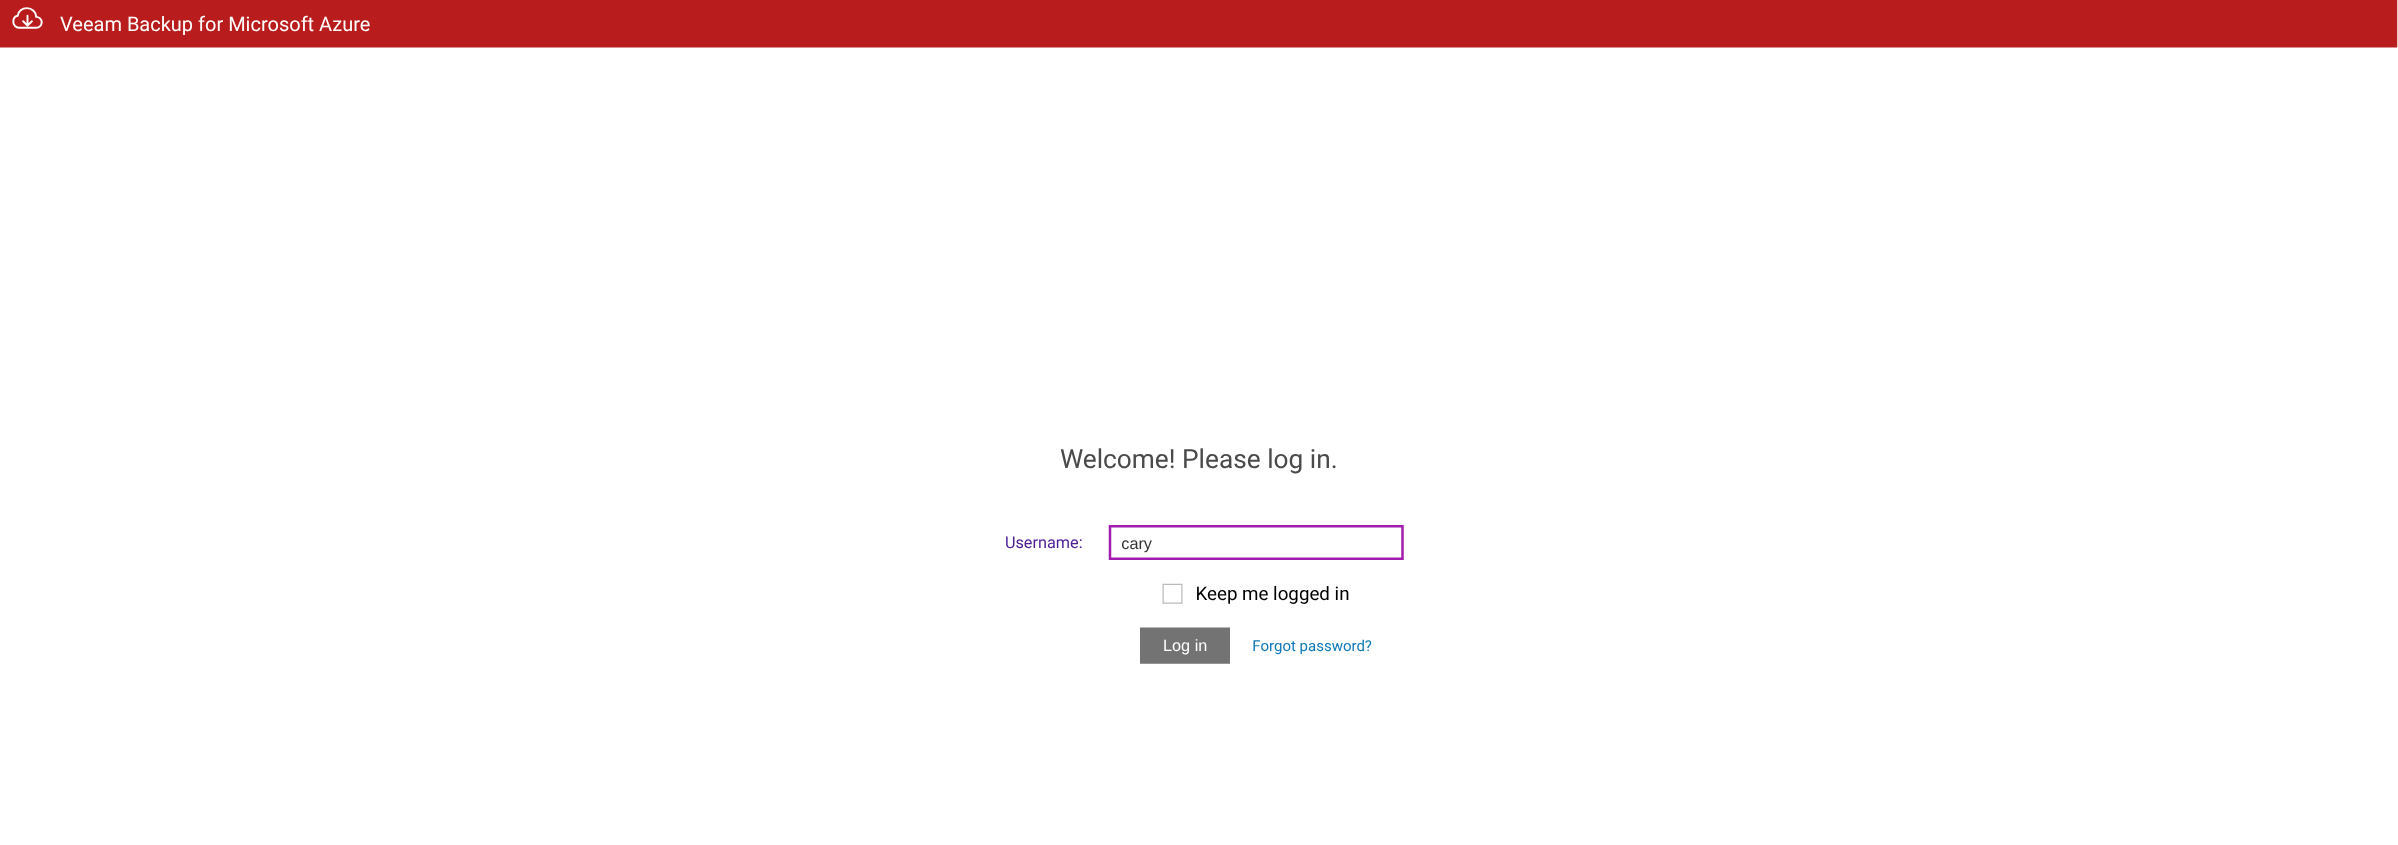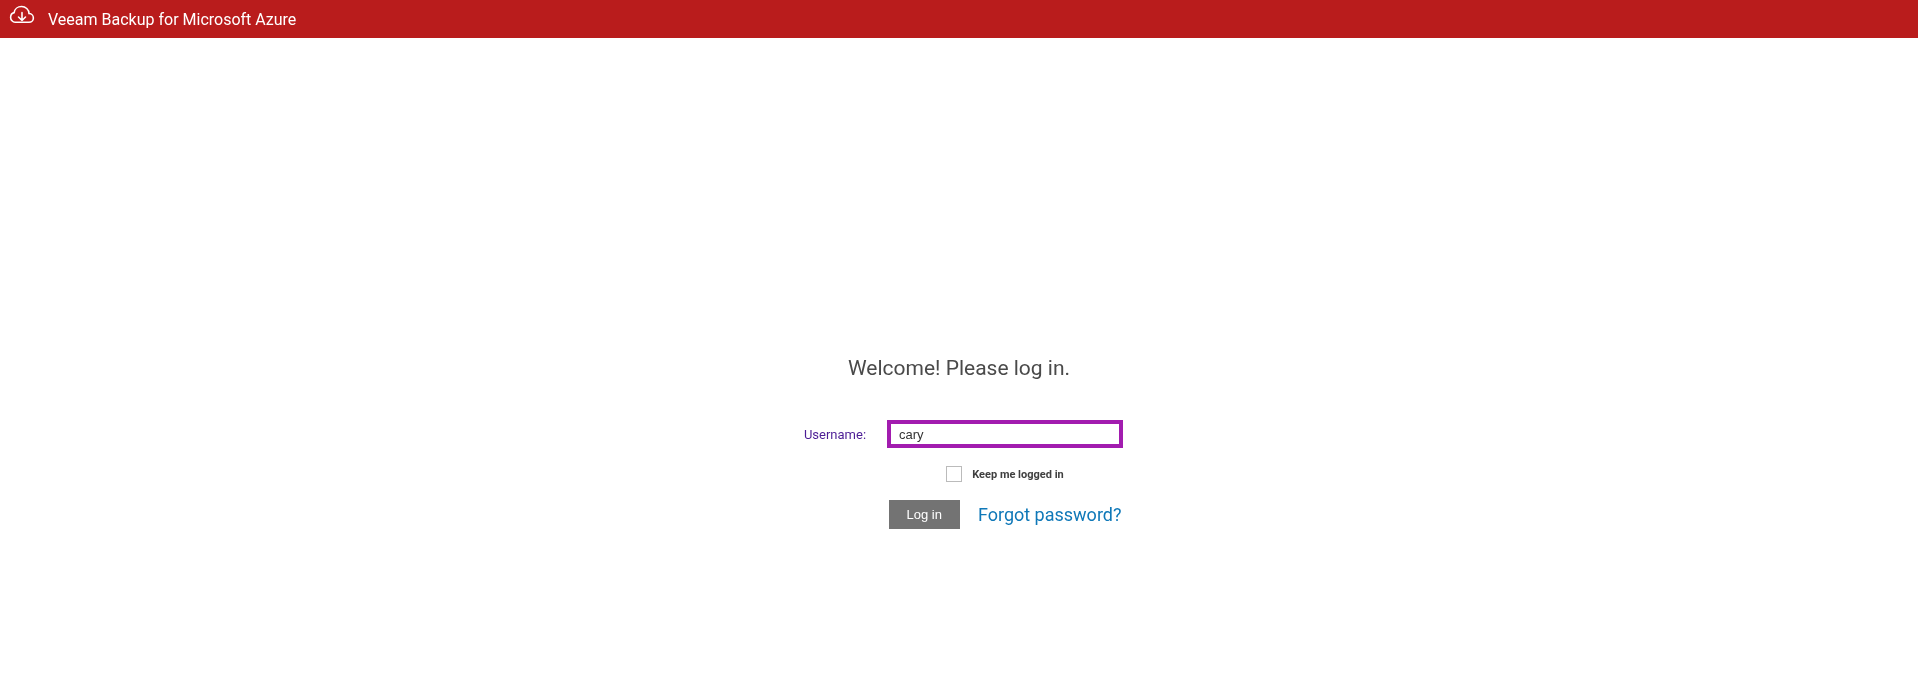--- a/index.html
+++ b/index.html
@@ -72,21 +72,21 @@
     }
     
     .form-input-wrapper {
       position: relative;
       width: 236px;
     }
     
     .form-input {
       width: 100%;
       height: 28px;
-      border: 4px solid #a21caf;
+      border: 2px solid #a21caf;
       padding: 4px 8px;
       font-size: 13px;
       color: #333;
       outline: none;
     }
     
     .password-input {
       padding-right: 30px;
     }
     
@@ -119,45 +119,44 @@
     .checkbox {
       width: 16px;
       height: 16px;
       border: 1px solid #bbb;
       margin-right: 10px;
       cursor: pointer;
       background: #fff;
     }
     
     .checkbox-label {
-      font-size: 11px;
-      color: #404040;
+      font-size: 15px;
+      color: #000000;
       cursor: pointer;
-      font-weight: bold;
     }
     
     .button-row {
       display: flex;
       align-items: center;
       margin-left: 92px;
     }
     
     .login-button {
       background: #737373;
       color: #fff;
       border: none;
       padding: 7px 18px;
       font-size: 13px;
       cursor: pointer;
       margin-right: 18px;
     }
     
     .forgot-link {
       color: #0f78b8;
-      font-size: 18px;
+      font-size: 12px;
       text-decoration: none;
       cursor: pointer;
     }
   </style>
 </head>
 <body>
 
 <div class="header">
   <div class="header-logo">
     <span>

